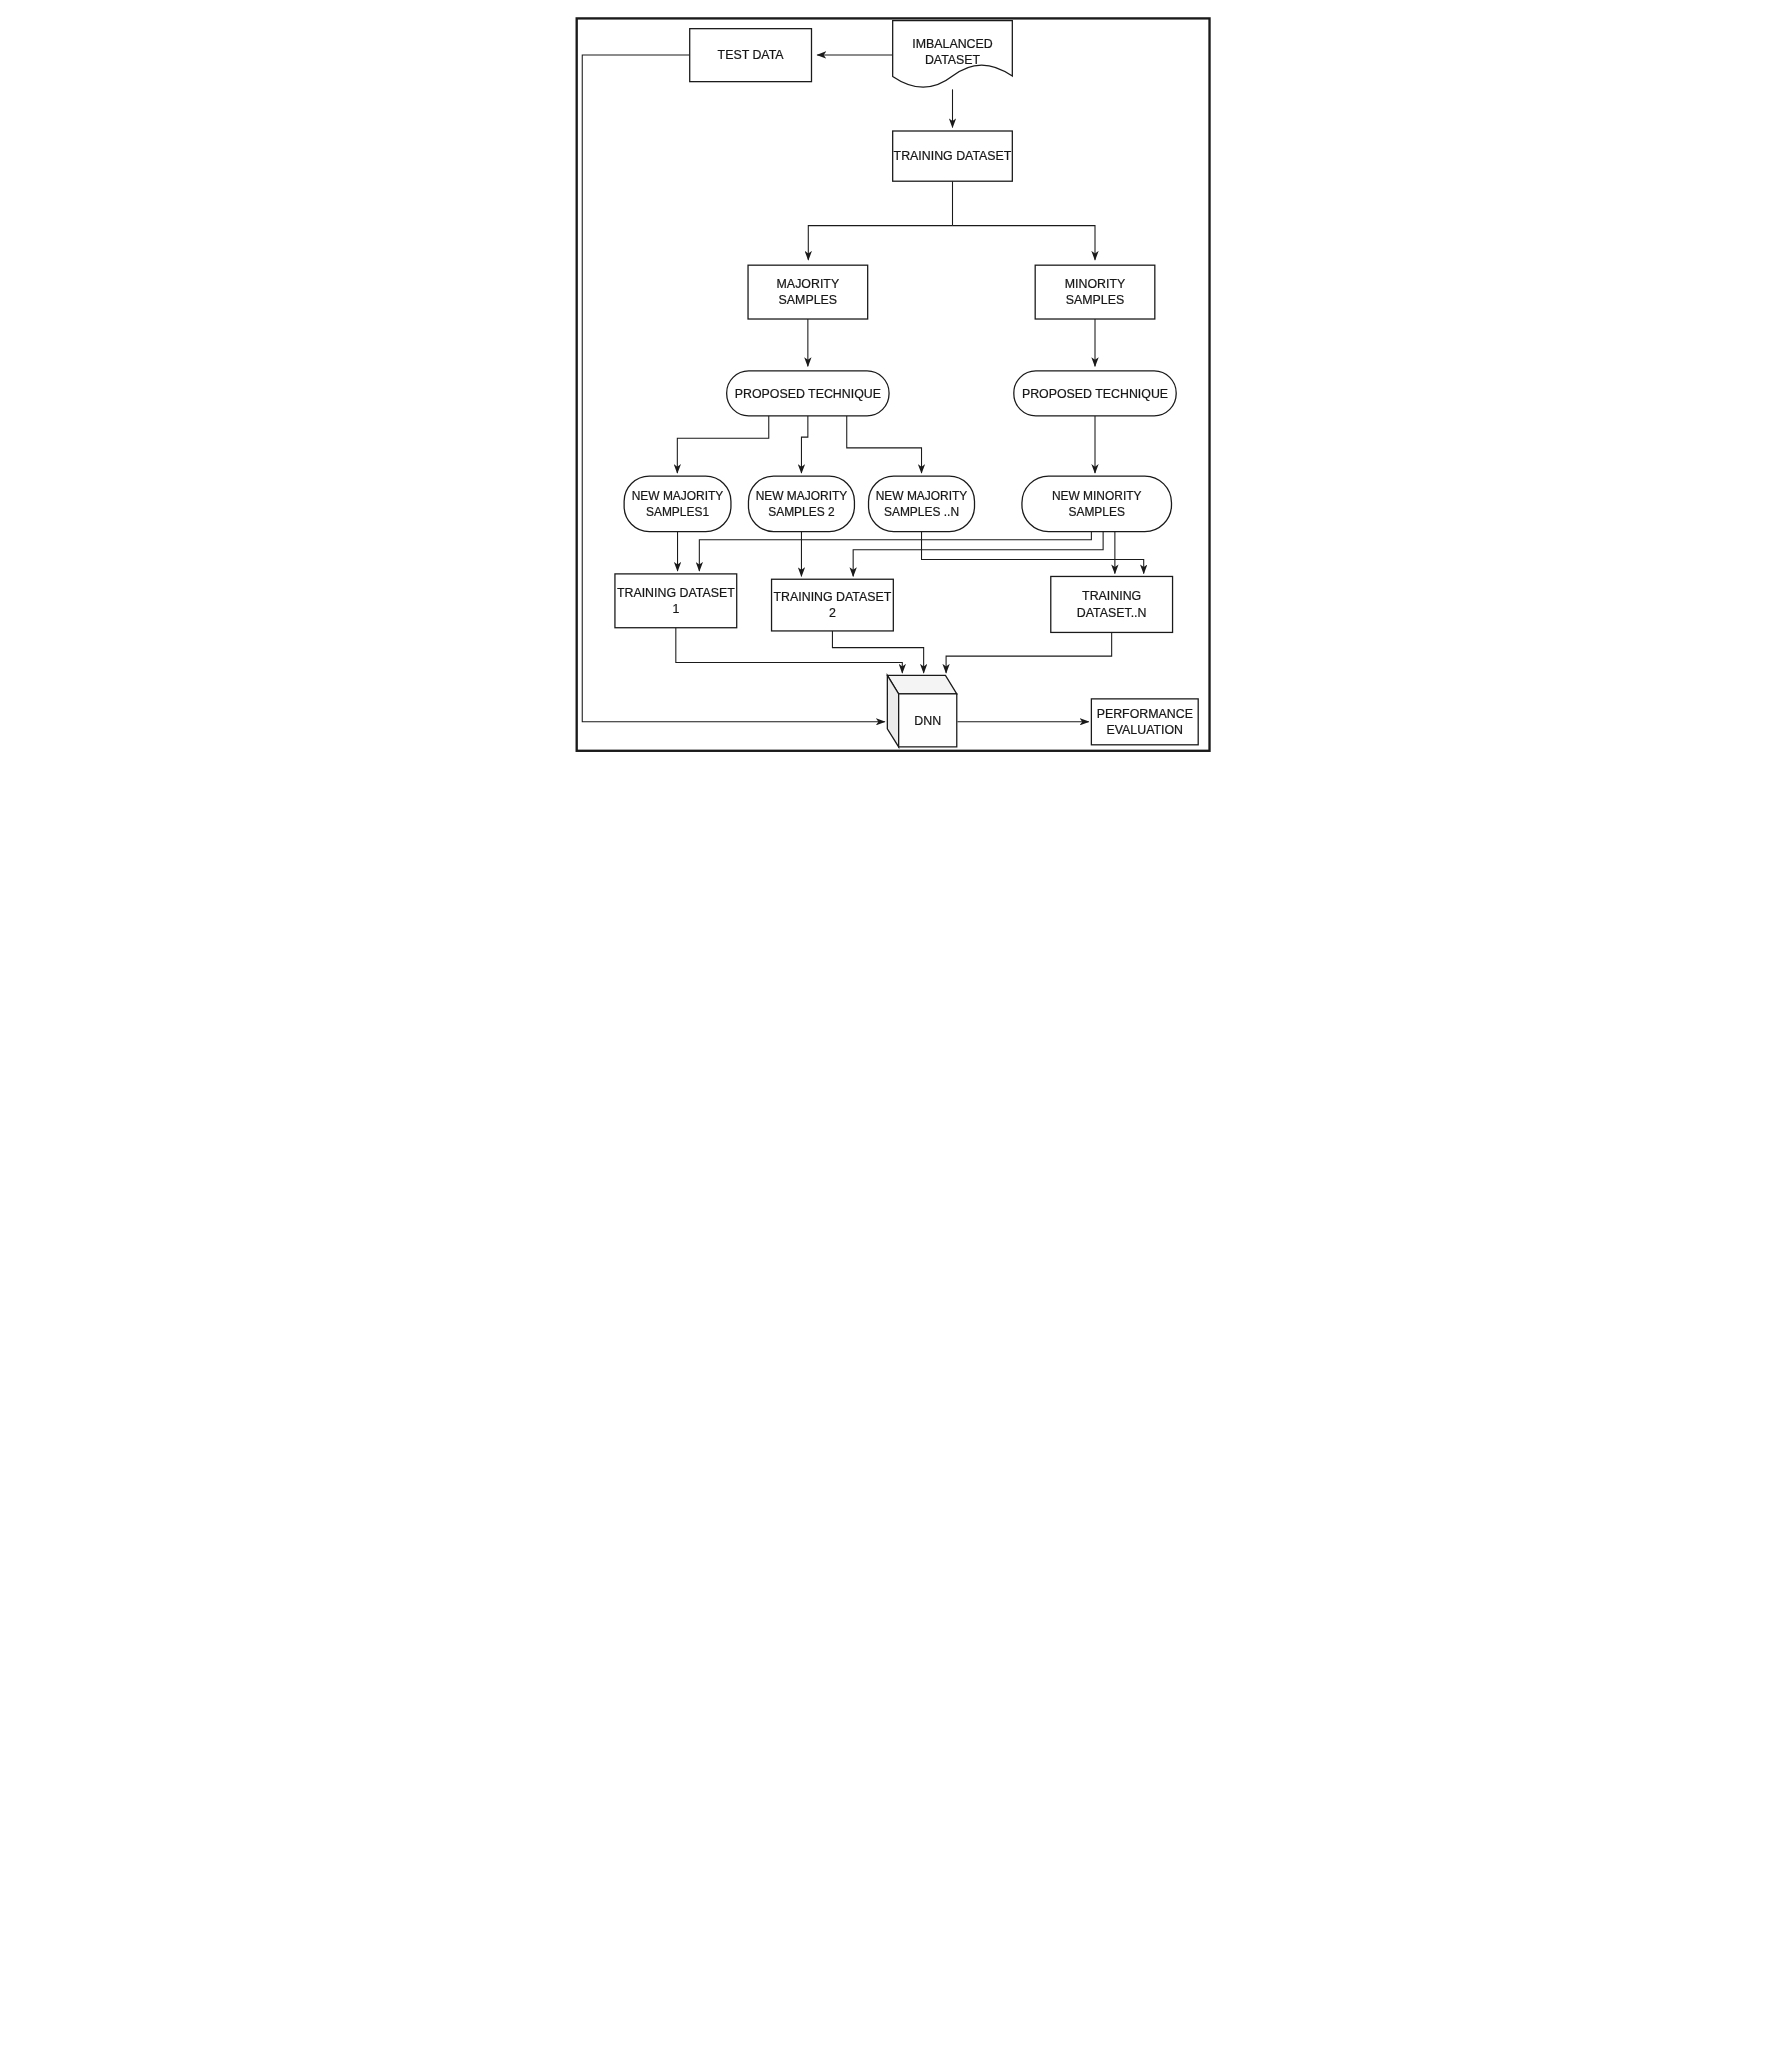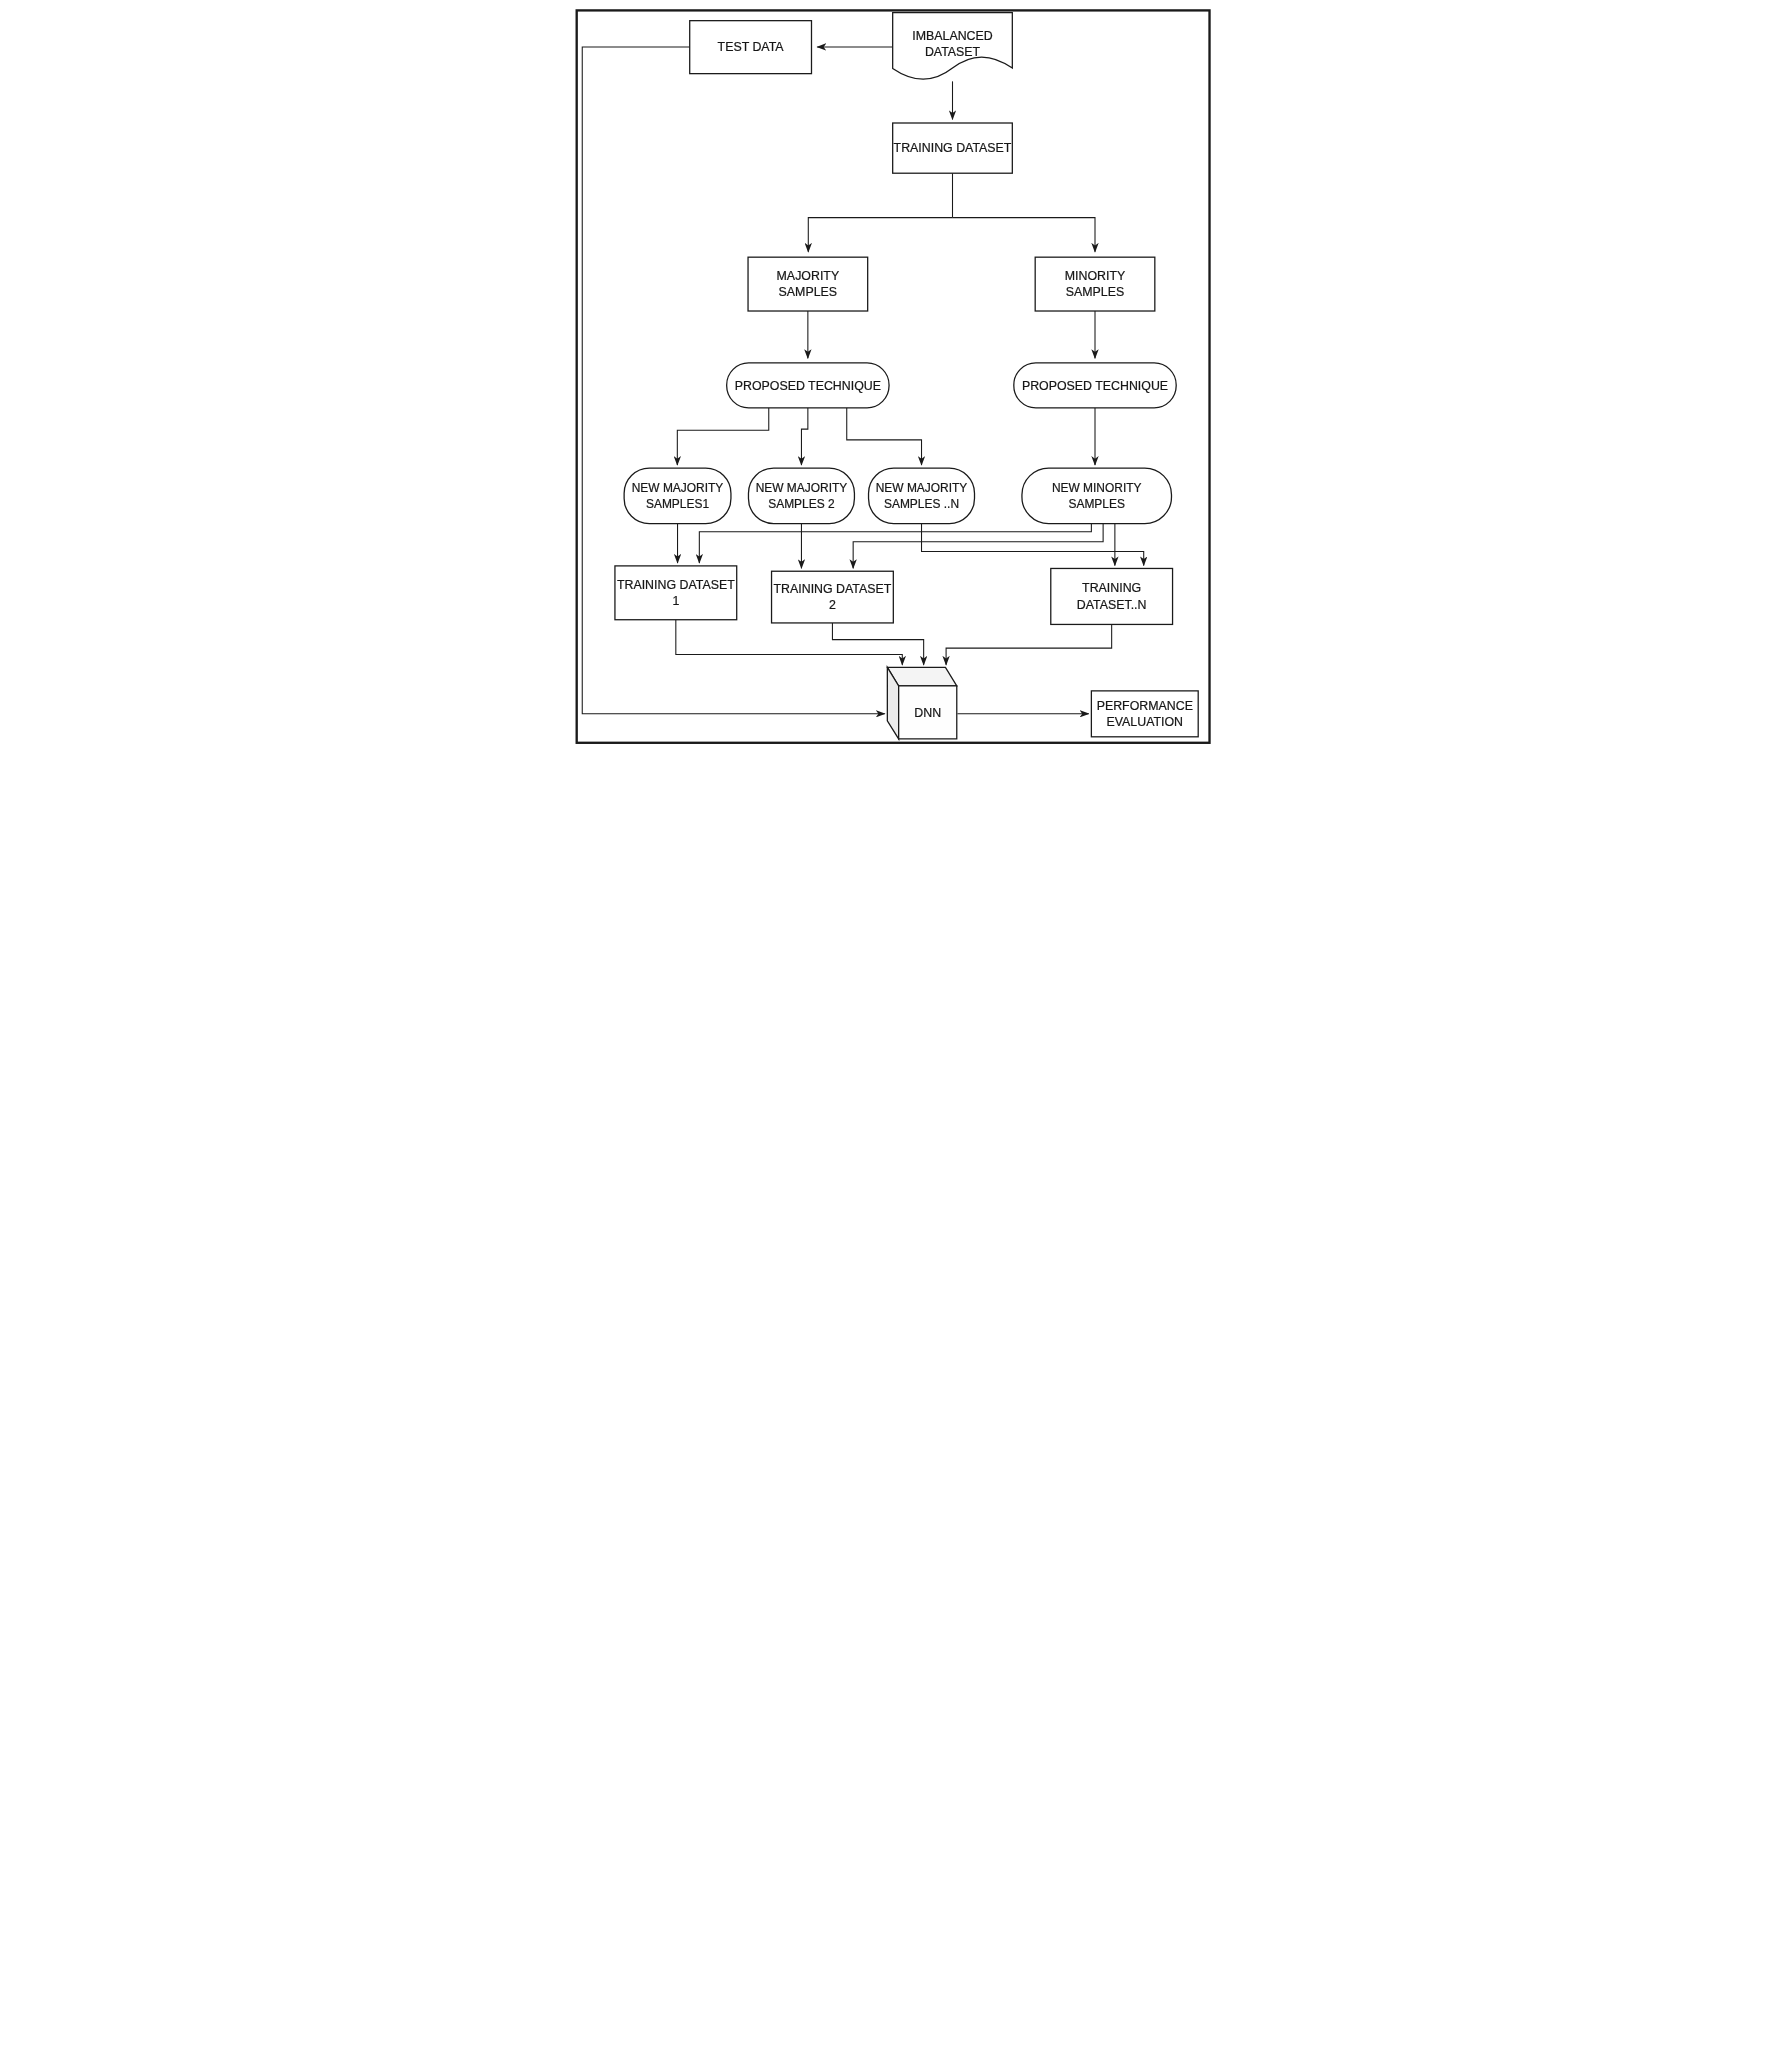--- a/index.html
+++ b/index.html
@@ -1,17 +1,17 @@
 <!DOCTYPE html>
 <html style="font-size:9.4px"><head>
 <meta charset="utf-8">
 <title>Diagram</title>
 <style>
   html,body{margin:0;padding:0;background:#ffffff;}
-  .figure{width:100%;max-width:648px;margin:4px auto;background:#ef4444;}
+  .figure{width:100%;max-width:648px;margin:12px auto;background:#ef4444;}
   svg{display:block;width:100%;height:auto;background:#ffffff;}
   .shape{fill:#ffffff;stroke-width:6;}
   .edge{fill:none;stroke-width:5;}
   .thick-border{fill:none;stroke-width:11;}
   text{font-family:"Liberation Sans","DejaVu Sans",sans-serif;font-size:58px;fill:#161616;
        text-anchor:middle;dominant-baseline:central;}
   .small-label{font-size:56px;}
 </style>
 </head>
 <body>

